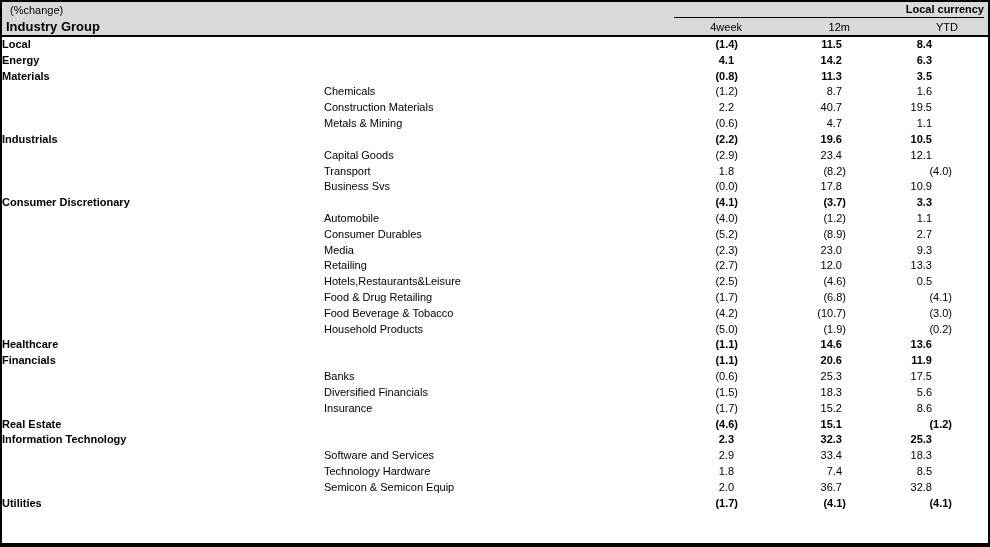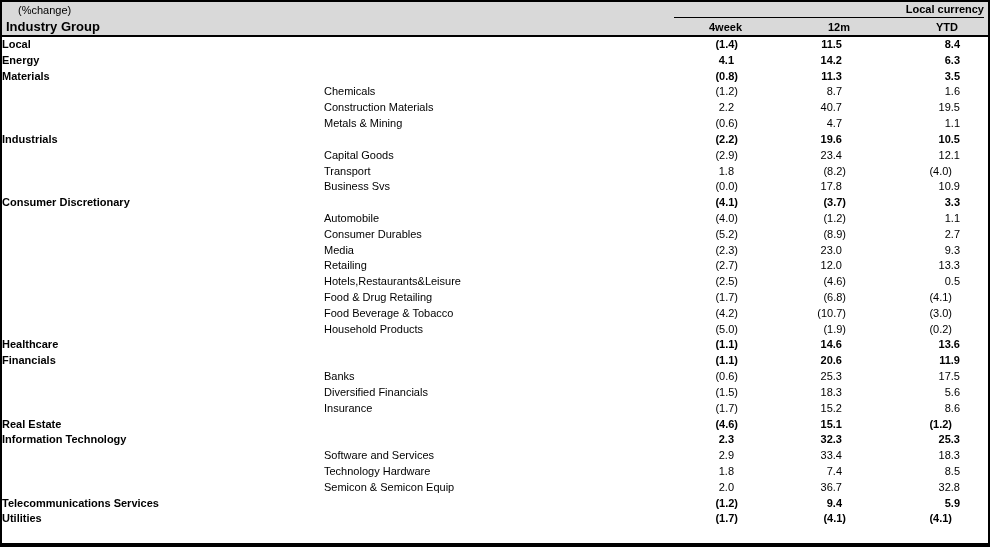--- a/index.html
+++ b/index.html
@@ -18,39 +18,39 @@
     background:#fff;
   }
   
   .hdr {
     position:relative;
     height:33px;
     background:#d9d9d9;
     border-bottom:2px solid #000;
   }
   .pct-label {
-    position:absolute; left:16px; top:1px;
+    position:absolute; left:8px; top:1px;
     font-size:11px; line-height:15px;
   }
   .ig-label {
     position:absolute; left:4px; top:17px;
     font-size:13px; font-weight:bold; line-height:15px;
   }
   .lc-label {
     position:absolute; left:672px; top:0;
     width:310px; height:15px;
     border-bottom:1.5px solid #000;
     text-align:right;
     font-size:11px; font-weight:bold; line-height:15px;
   }
   .period-row {
     position:absolute; left:622px; top:17px;
     width:364px; height:28px;
     display:flex;
-    font-size:11px; font-weight:bold; line-height:16px;
+    font-size:11px; font-weight:normal; line-height:16px;
   }
   .pcol { text-align:right; }
   .pcol0 { width:118px; }
   .pcol1 { width:108px; }
   .pcol2 { width:138px; padding-right:30px; box-sizing:border-box; }
   
   table.data {
     border-collapse:collapse;
     table-layout:fixed;
     width:986px;
@@ -62,21 +62,21 @@
     padding:0;
     white-space:nowrap;
     overflow:hidden;
     vertical-align:middle;
   }
   td.c-group { padding-left:4px; }
   td.c-sub   { padding-left:4px; }
   td.c-num   { text-align:right; }
   td.c-num.plain { padding-right:8px; }
   td.c-num.paren { padding-right:4px; }
-  td.c-num.last.plain { padding-right:28px; }
+  td.c-num.last.plain { padding-right:56px; }
   td.c-num.last.paren { padding-right:36px; }
   tr.grp td { font-weight:bold; }
 </style>
 </head>
 <body>
 
 <div class="sheet">
 
   <div class="hdr">
     <div class="pct-label">(%change)</div>
@@ -295,27 +295,20 @@
           <td class="c-num plain last">8.5</td>
         </tr>
         <tr>
           <td class="c-group"></td>
           <td class="c-sub">Semicon &amp; Semicon Equip</td>
           <td class="c-num plain">2.0</td>
           <td class="c-num plain">36.7</td>
           <td class="c-num plain last">32.8</td>
         </tr>
         <tr class="grp">
-          <td class="c-group">Telecommunications Services</td>
-          <td class="c-sub"></td>
-          <td class="c-num paren">(1.2)</td>
-          <td class="c-num plain">9.4</td>
-          <td class="c-num plain last">5.9</td>
-        </tr>
-        <tr class="grp">
           <td class="c-group">Utilities</td>
           <td class="c-sub"></td>
           <td class="c-num paren">(1.7)</td>
           <td class="c-num paren">(4.1)</td>
           <td class="c-num paren last">(4.1)</td>
         </tr>
       </tbody>
   </table>
 
 </div>

